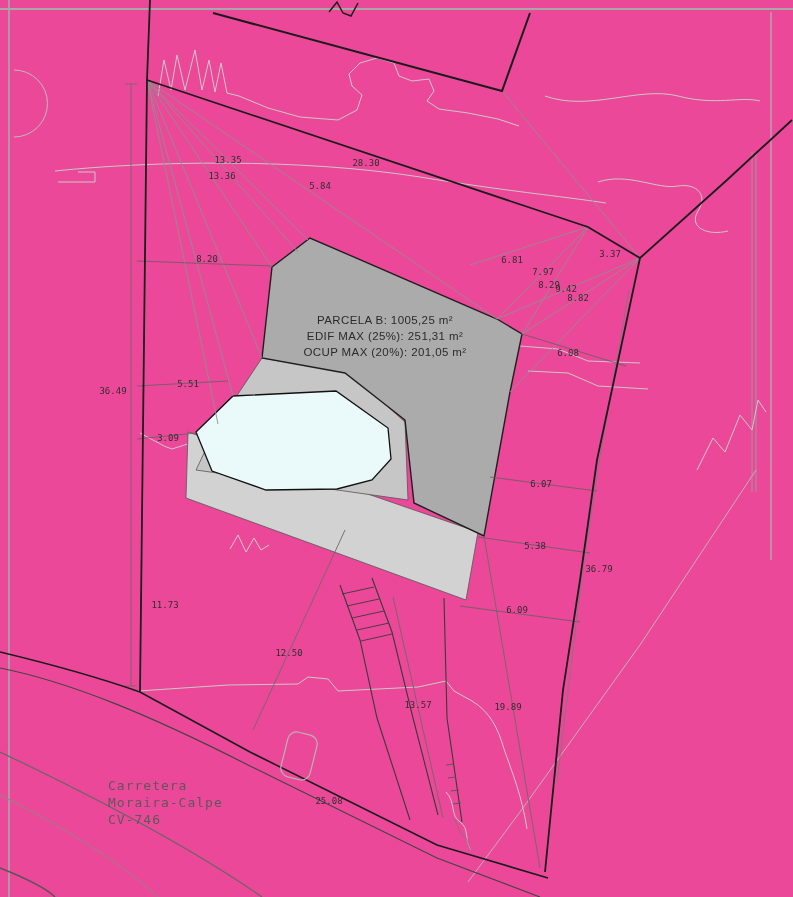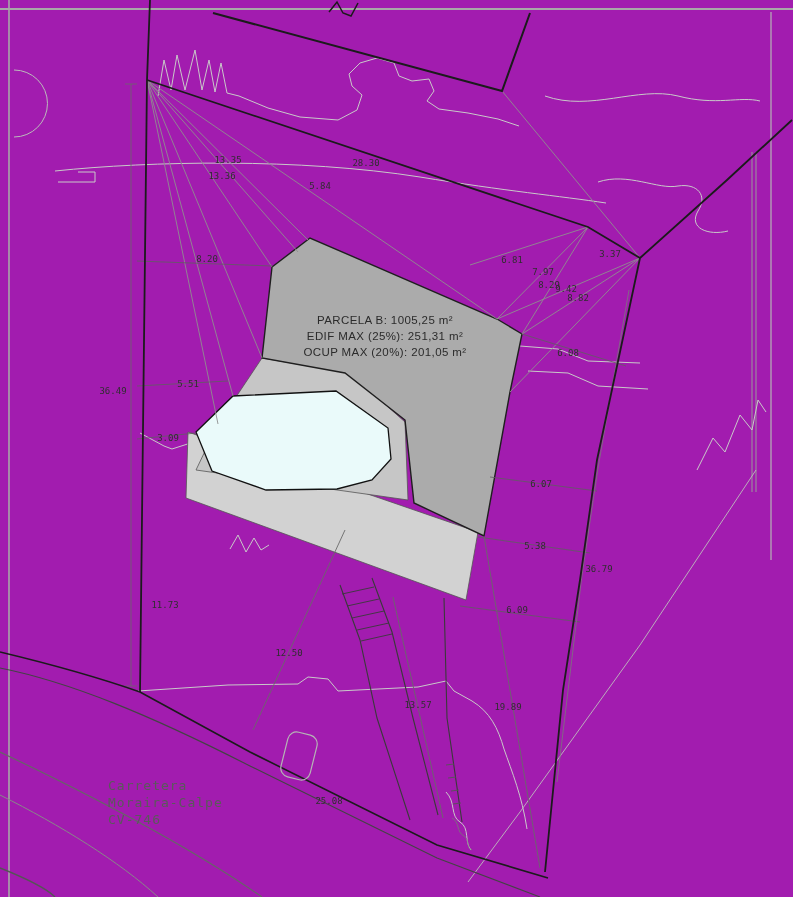--- a/index.html
+++ b/index.html
@@ -1,16 +1,16 @@
 <!DOCTYPE html>
 <html><head>
 <meta charset="utf-8">
 <style>
   html,body{margin:0;padding:0;background:#ffffff;}
-  .stage{position:relative;width:793px;height:897px;background:#a21caf;overflow:hidden;
+  .stage{position:relative;width:793px;height:897px;background:#ec4899;overflow:hidden;
          font-family:"DejaVu Sans Mono", monospace;}
   svg{display:block;}
   .dim{font-family:"DejaVu Sans Mono", monospace;font-size:9px;fill:#2f2f2f;}
   .parcel-info{font-family:"Liberation Sans", sans-serif;font-size:11.5px;fill:#2b2b2b;letter-spacing:.4px;}
   .road-label{font-family:"DejaVu Sans Mono", monospace;font-size:13px;fill:#5a5a5a;letter-spacing:1px;}
   .contour{stroke:#c9c9c9;stroke-width:1;fill:none;}
   .fan{stroke:#8f8f8f;stroke-width:.9;fill:none;}
   .tie{stroke:#5f5f5f;stroke-width:.8;fill:none;}
   .heavy{stroke:#1b1b1b;fill:none;}
   .mid{stroke:#3a3a3a;fill:none;}

